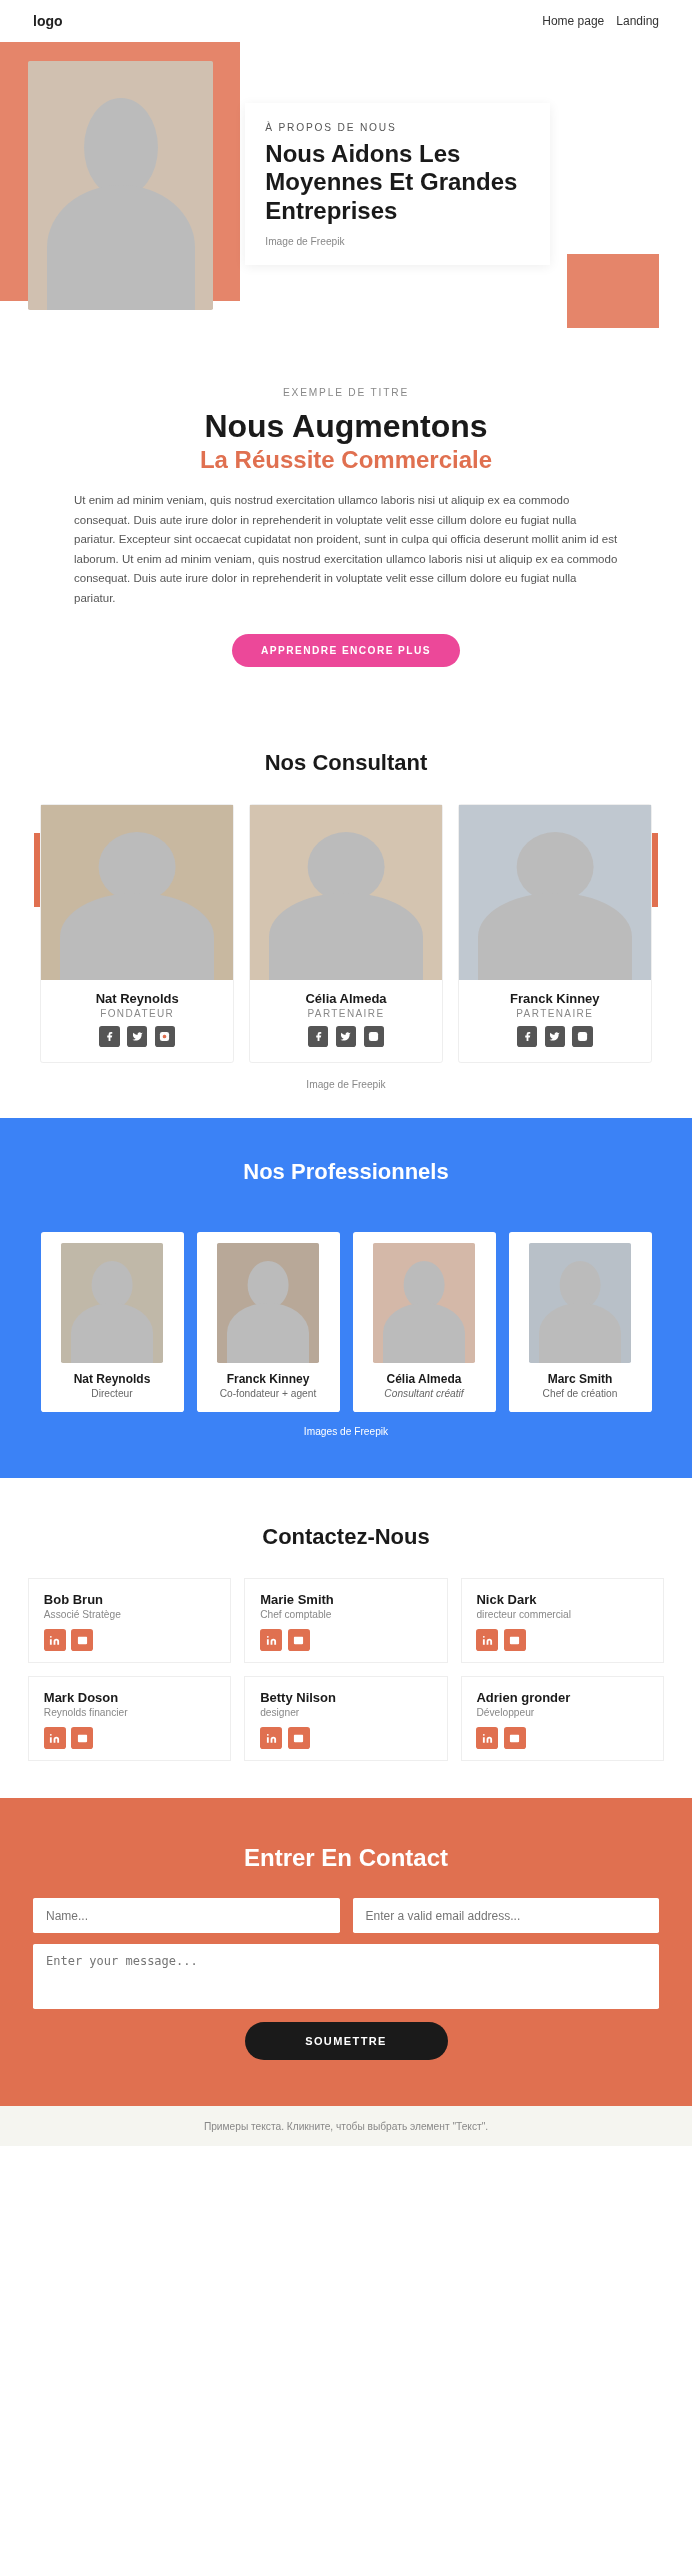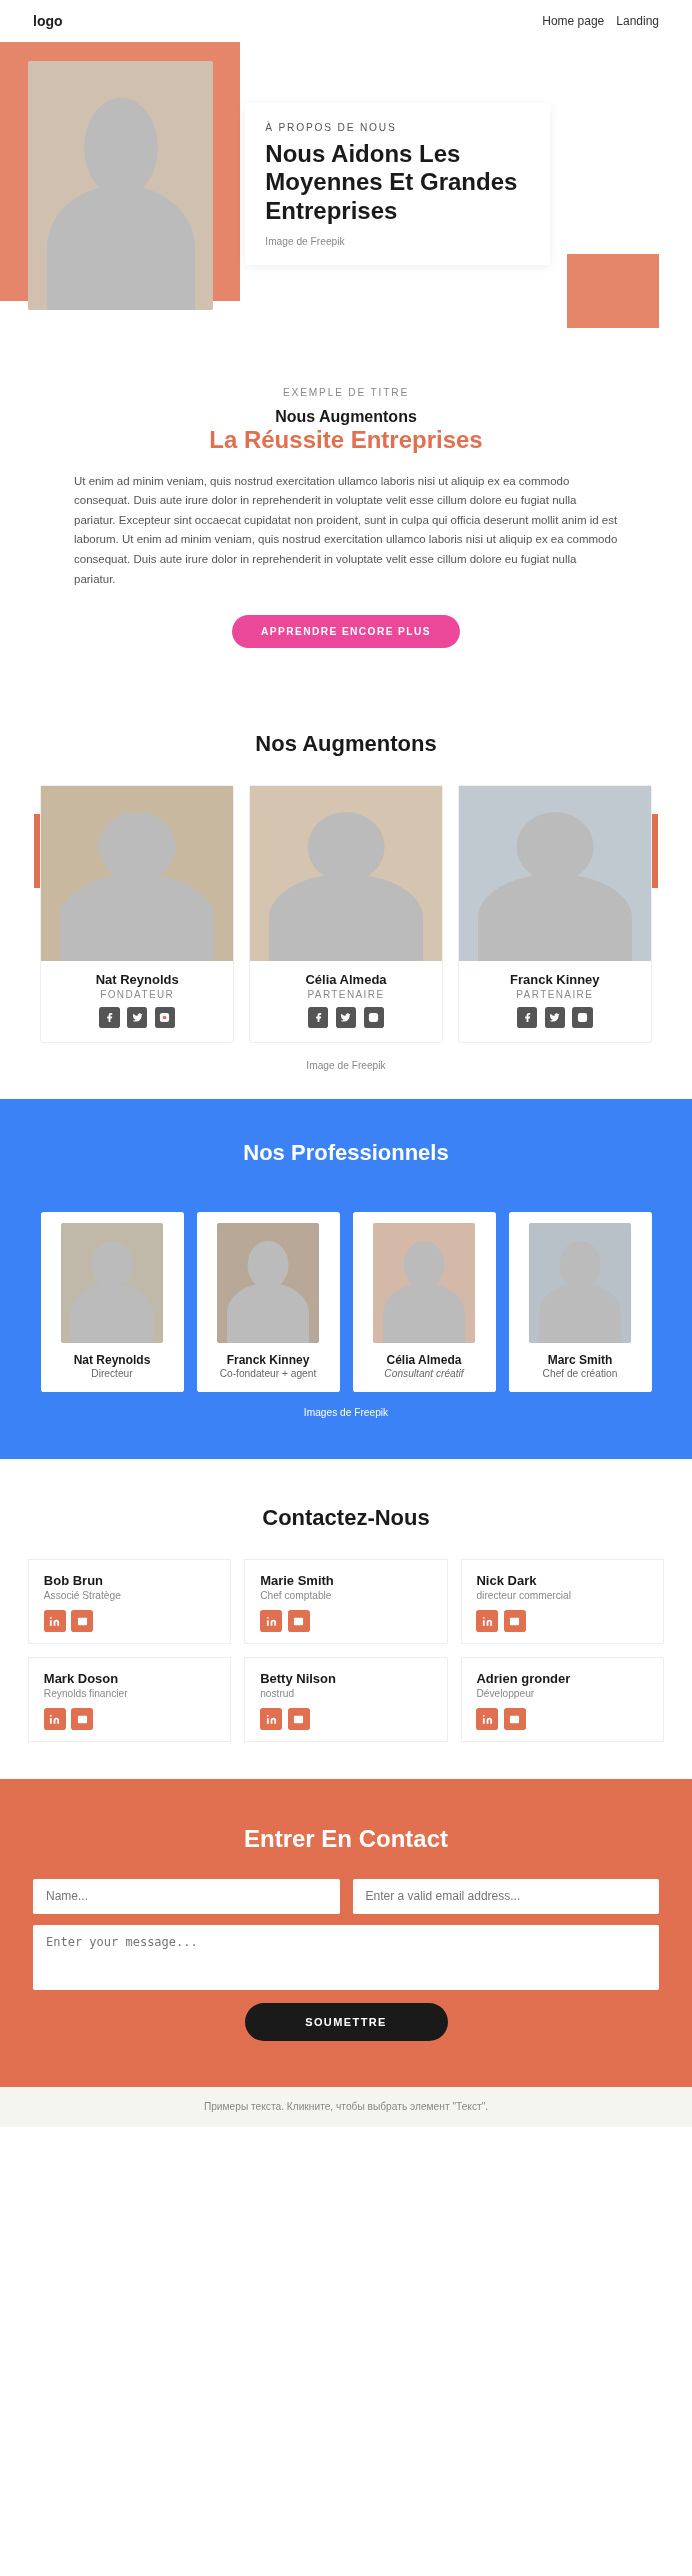--- a/index.html
+++ b/index.html
@@ -18,21 +18,21 @@
     .hero-img { position: absolute; top: 18.5px; left: 28px; width: 185px; height: 249px; z-index: 1; }
     .hero-img-placeholder { width: 185px; height: 249px; background: #ccc; border-radius: 1.8px; overflow: hidden; display: flex; align-items: flex-end; justify-content: center; }
     .hero-content { position: relative; z-index: 2; margin-left: 212px; margin-top: 28px; background: #fff; padding: 18.5px 20.3px 18.5px 20.3px; max-width: 305px; box-shadow: 0 1.8px 11px rgba(0,0,0,0.07); }
     .hero-tag { font-size: 10.2px; letter-spacing: 1.8px; color: #555; text-transform: uppercase; margin-bottom: 7.4px; }
     .hero-title { font-size: 24px; font-weight: 800; line-height: 1.18; color: #1a1a1a; margin-bottom: 11px; }
     .hero-credit { font-size: 10.2px; color: #888; }
 
     
     .section-aug { padding: 50px 74px 37px 74px; text-align: center; }
     .section-tag { font-size: 10.2px; letter-spacing: 1.8px; color: #888; text-transform: uppercase; margin-bottom: 9.2px; }
-    .section-title-dark { font-size: 16px; font-weight: 800; color: #1a1a1a; line-height: 1.2; }
+    .section-title-dark { font-size: 32px; font-weight: 800; color: #1a1a1a; line-height: 1.2; }
     .section-title-orange { font-size: 24px; font-weight: 800; color: #e07050; line-height: 1.2; margin-bottom: 16.6px; }
     .section-body { font-size: 11.5px; color: #555; line-height: 1.7; text-align: left; margin-bottom: 26px; margin-top: 14px; }
     .btn-orange { display: inline-block; background: #ec4899; color: #fff; padding: 11px 29.5px; border-radius: 28px; font-size: 10.2px; letter-spacing: 1.4px; text-transform: uppercase; font-weight: 700; border: none; cursor: pointer; }
 
     
     .section-dirigeants { padding: 46px 28px 28px 28px; }
     .section-center-title { text-align: center; font-size: 22px; font-weight: 800; color: #1a1a1a; margin-bottom: 28px; }
     .dirigeants-grid { display: flex; gap: 14.8px; justify-content: center; align-items: stretch; }
     .dirigeant-card { background: #fff; border: 0.9px solid #eee; border-radius: 2.8px; width: 194px; padding: 0 0 14.8px 0; text-align: center; position: relative; overflow: visible; }
     .dirigeant-name { font-size: 13px; font-weight: 700; color: #1a1a1a; margin-top: 11px; }
@@ -105,27 +105,27 @@
     <div class="hero-title">Nous Aidons Les Moyennes Et Grandes Entreprises</div>
     <div class="hero-credit">
       <span>Image de Freepik</span>
     </div>
   </div>
 </section>
 
 <section class="section-aug">
   <div class="section-tag">EXEMPLE DE TITRE</div>
   <div class="section-title-dark">Nous Augmentons</div>
-  <div class="section-title-orange">La Réussite Entreprises</div>
+  <div class="section-title-orange">La Réussite Commerciale</div>
   <div class="section-body">Ut enim ad minim veniam, quis nostrud exercitation ullamco laboris nisi ut aliquip ex ea commodo consequat. Duis aute irure dolor in reprehenderit in voluptate velit esse cillum dolore eu fugiat nulla pariatur. Excepteur sint occaecat cupidatat non proident, sunt in culpa qui officia deserunt mollit anim id est laborum. Ut enim ad minim veniam, quis nostrud exercitation ullamco laboris nisi ut aliquip ex ea commodo consequat. Duis aute irure dolor in reprehenderit in voluptate velit esse cillum dolore eu fugiat nulla pariatur.</div>
   <button class="btn-orange">APPRENDRE ENCORE PLUS</button>
 </section>
 
 <section class="section-dirigeants">
-  <div class="section-center-title">Nos Augmentons</div>
+  <div class="section-center-title">Nos Consultant</div>
   <div class="dirigeants-grid">
 
     <div class="dirigeant-card">
       <div style="width:100%;height:175px;background:#c8b8a0;position:relative;overflow:hidden;" class="fake-person"></div>
       <div class="dirigeant-name">Nat Reynolds</div>
       <div class="dirigeant-role">FONDATEUR</div>
       <div class="social-icons">
         <div class="social-icon">
             <svg viewBox="0 0 24 24">
               <path d="M18 2h-3a5 5 0 00-5 5v3H7v4h3v8h4v-8h3l1-4h-4V7a1 1 0 011-1h3z"></path>
@@ -307,21 +307,21 @@
             <svg viewBox="0 0 24 24">
               <path d="M4 4h16c1.1 0 2 .9 2 2v12c0 1.1-.9 2-2 2H4c-1.1 0-2-.9-2-2V6c0-1.1.9-2 2-2z"></path>
               <polyline points="22,6 12,13 2,6"></polyline>
             </svg>
           </div>
       </div>
     </div>
 
     <div class="contact-card">
       <div class="contact-name">Betty Nilson</div>
-      <div class="contact-title">nostrud</div>
+      <div class="contact-title">designer</div>
       <div class="contact-social">
         <div class="contact-social-icon">
             <svg viewBox="0 0 24 24">
               <path d="M16 8a6 6 0 016 6v7h-4v-7a2 2 0 00-2-2 2 2 0 00-2 2v7h-4v-7a6 6 0 016-6zM2 9h4v12H2z"></path>
               <circle cx="4" cy="4" r="2"></circle>
             </svg>
           </div>
         <div class="contact-social-icon">
             <svg viewBox="0 0 24 24">
               <path d="M4 4h16c1.1 0 2 .9 2 2v12c0 1.1-.9 2-2 2H4c-1.1 0-2-.9-2-2V6c0-1.1.9-2 2-2z"></path>

